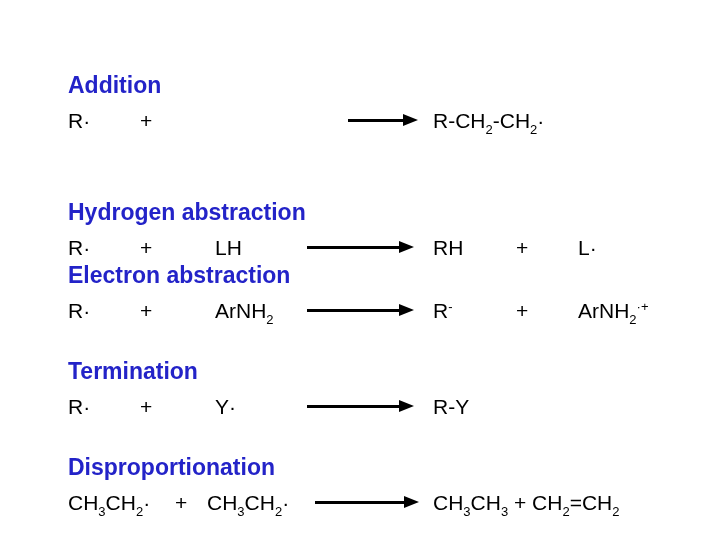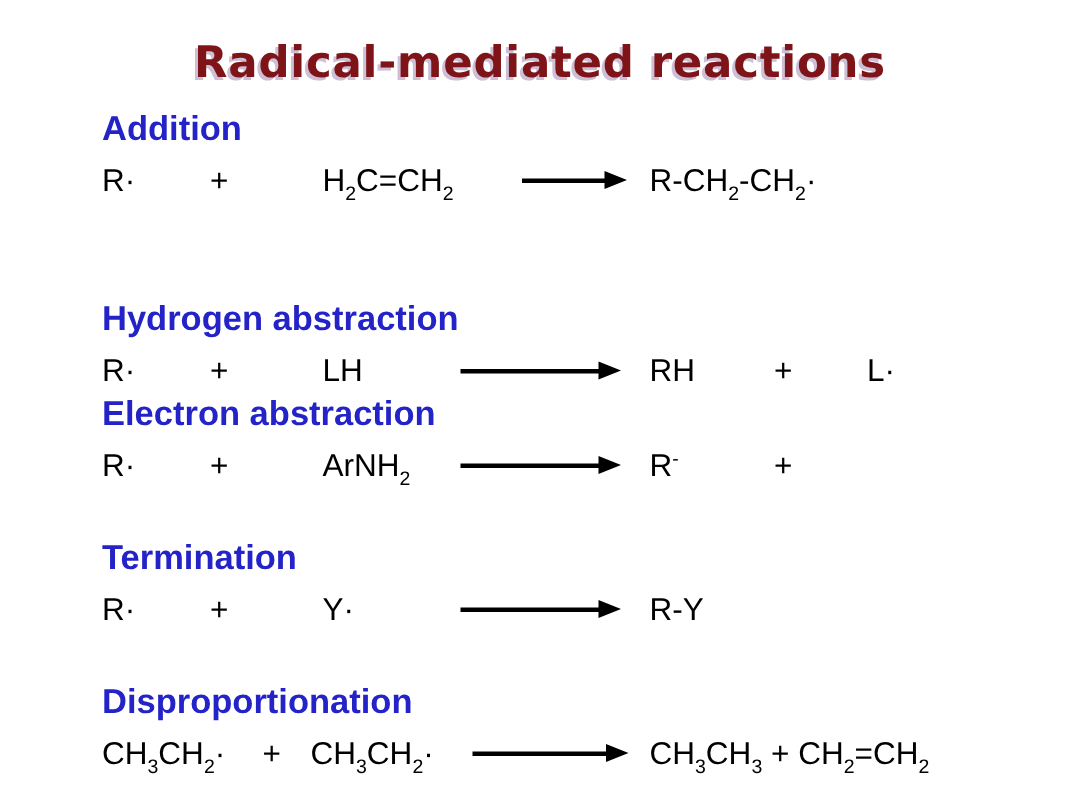--- a/index.html
+++ b/index.html
@@ -57,28 +57,26 @@
     border-bottom:6.5px solid transparent;
   }
   .sec0 .arrow{ left:348px; width:56px; }
   .sec4 .arrow{ left:315px; width:90px; }
 </style>
 </head>
 <body>
 
 <div class="slide">
 
-  <div class="title">Radical-mediated reactions</div>
 
   <div class="section sec0">
     <div class="heading">Addition</div>
     <div class="row">
       <span class="c1">R·</span>
       <span class="c2">+</span>
-      <span class="c3">H<sub>2</sub>C=CH<sub>2</sub></span>
       <div class="arrow"></div>
       <span class="c5">R-CH<sub>2</sub>-CH<sub>2</sub>·</span>
     </div>
   </div>
 
   <div class="section sec1">
     <div class="heading">Hydrogen abstraction</div>
     <div class="row">
       <span class="c1">R·</span>
       <span class="c2">+</span>
@@ -92,20 +90,21 @@
 
   <div class="section sec2">
     <div class="heading">Electron abstraction</div>
     <div class="row">
       <span class="c1">R·</span>
       <span class="c2">+</span>
       <span class="c3">ArNH<sub>2</sub></span>
       <div class="arrow"></div>
       <span class="c5">R<sup>-</sup></span>
       <span class="c6">+</span>
+      <span class="c7">ArNH<sub>2</sub><sup>·+</sup></span>
     </div>
   </div>
 
   <div class="section sec3">
     <div class="heading">Termination</div>
     <div class="row">
       <span class="c1">R·</span>
       <span class="c2">+</span>
       <span class="c3">Y·</span>
       <div class="arrow"></div>

